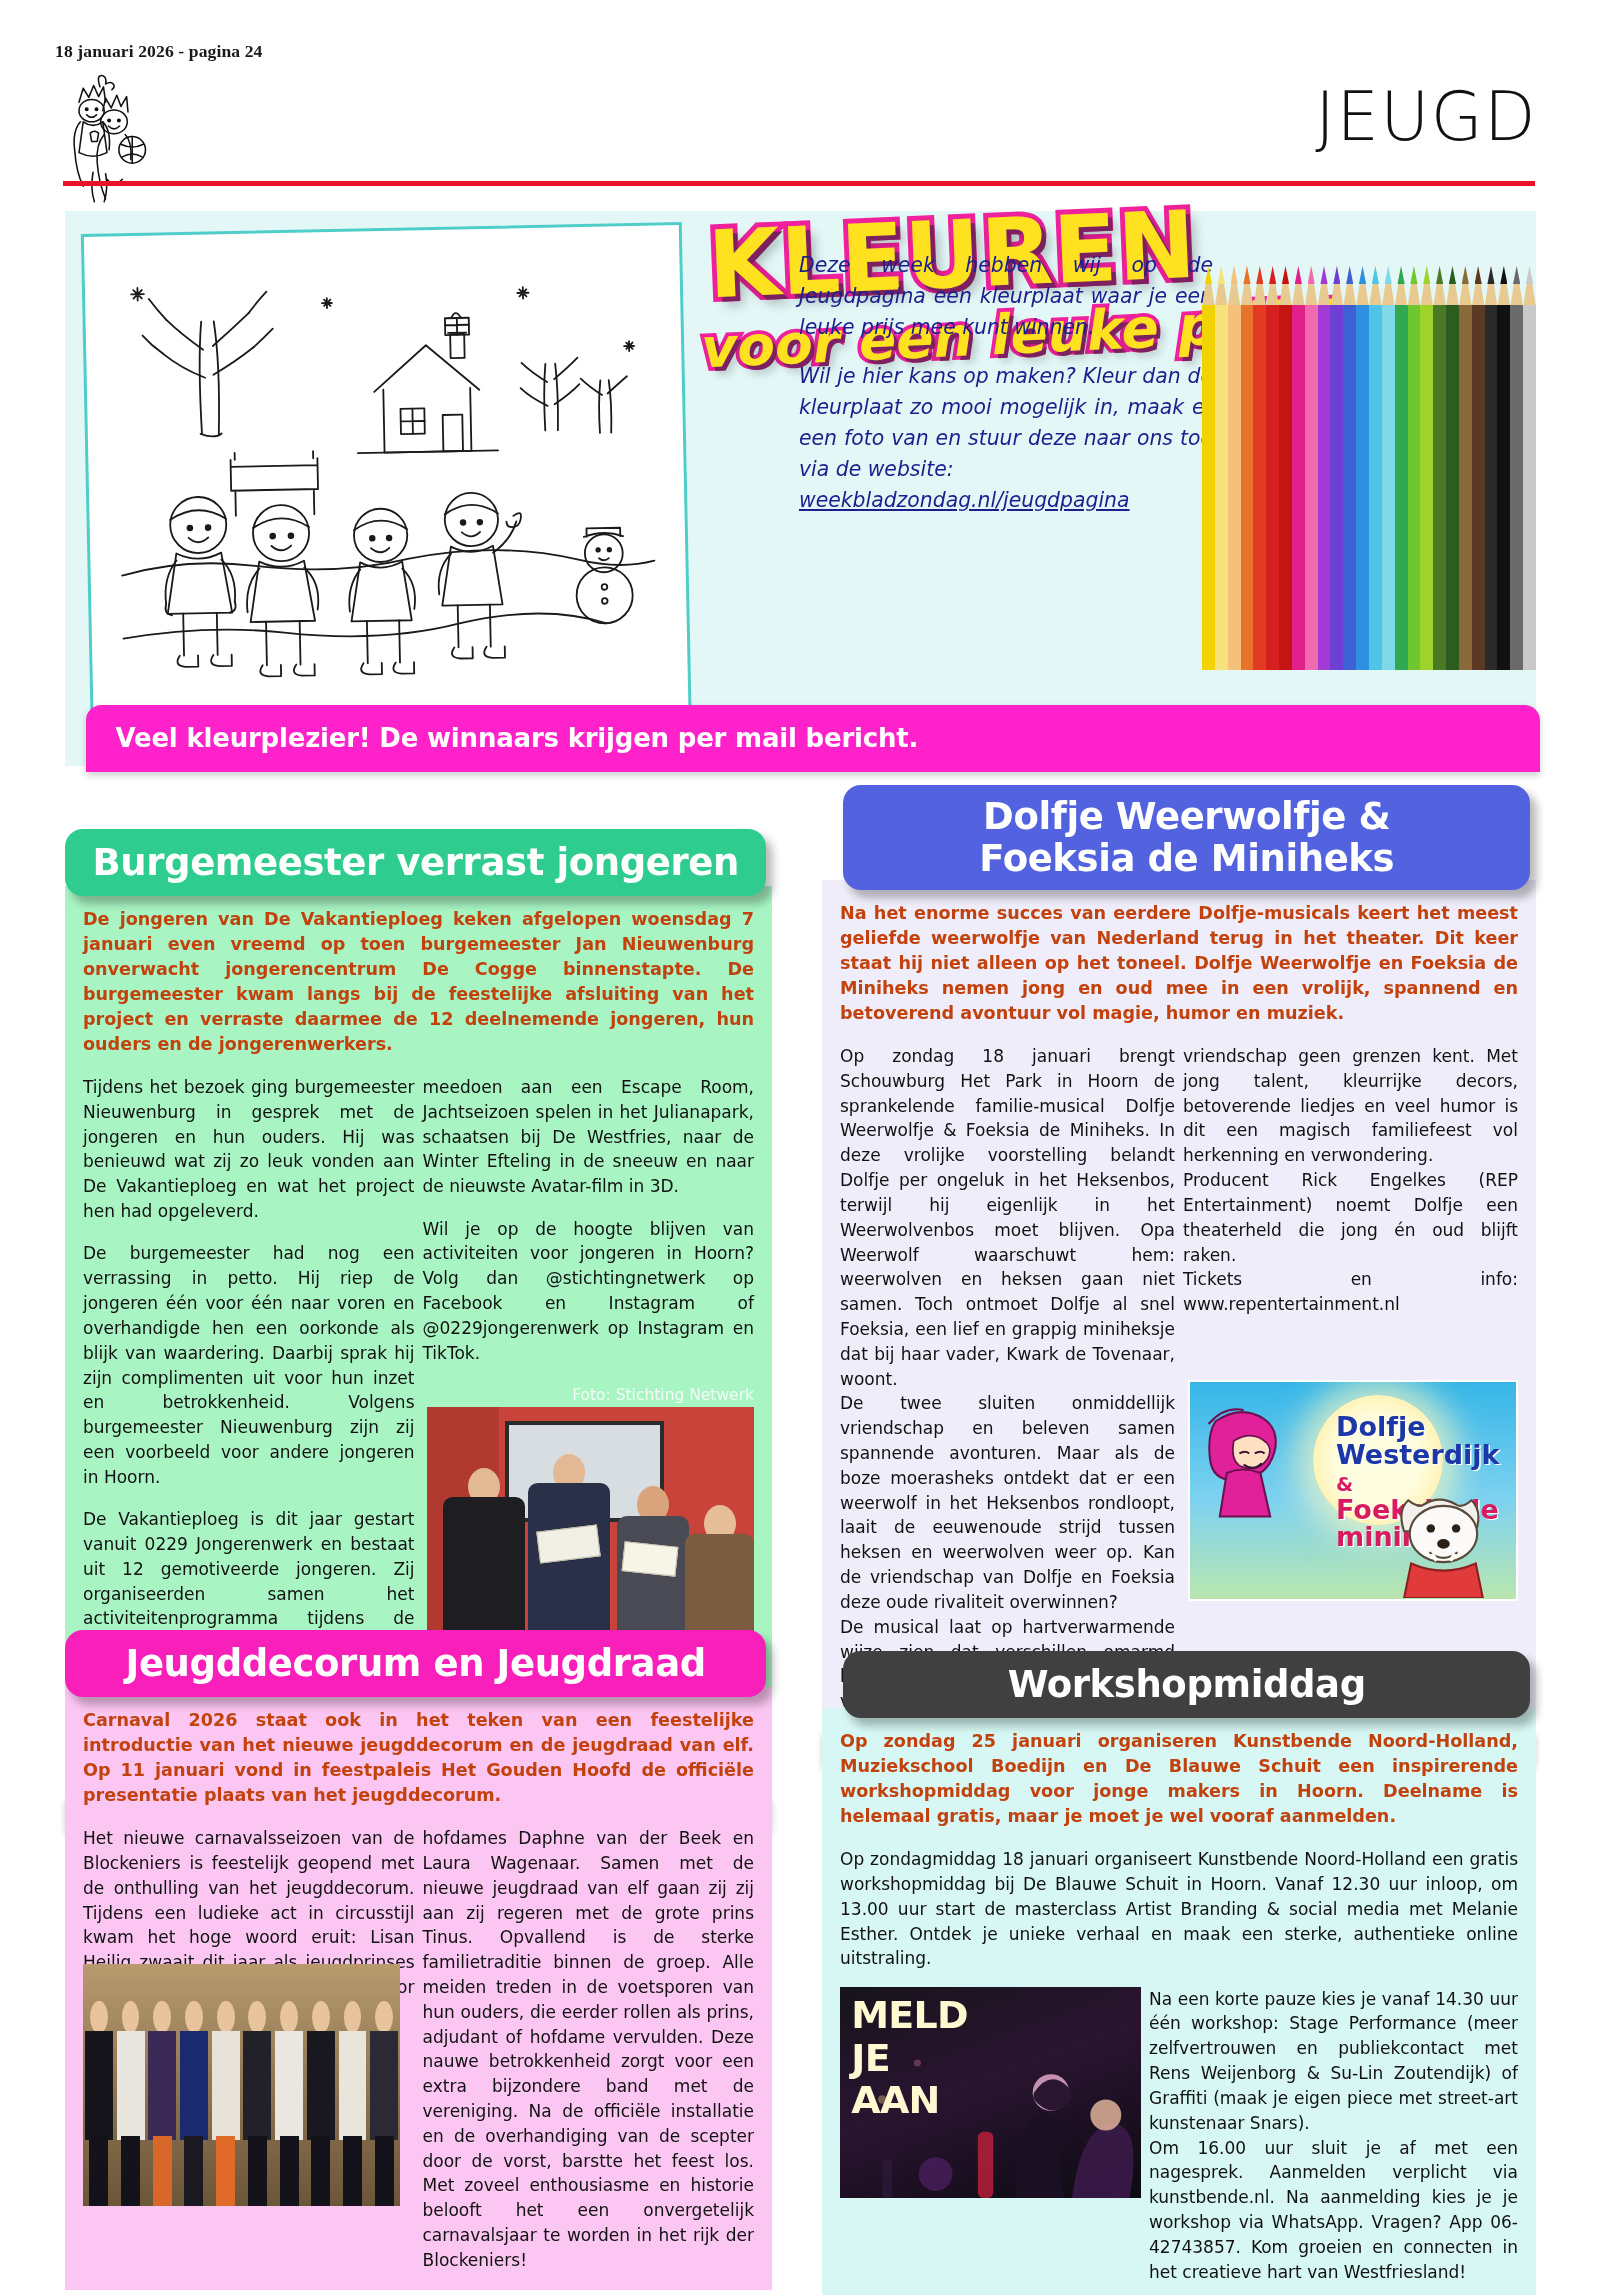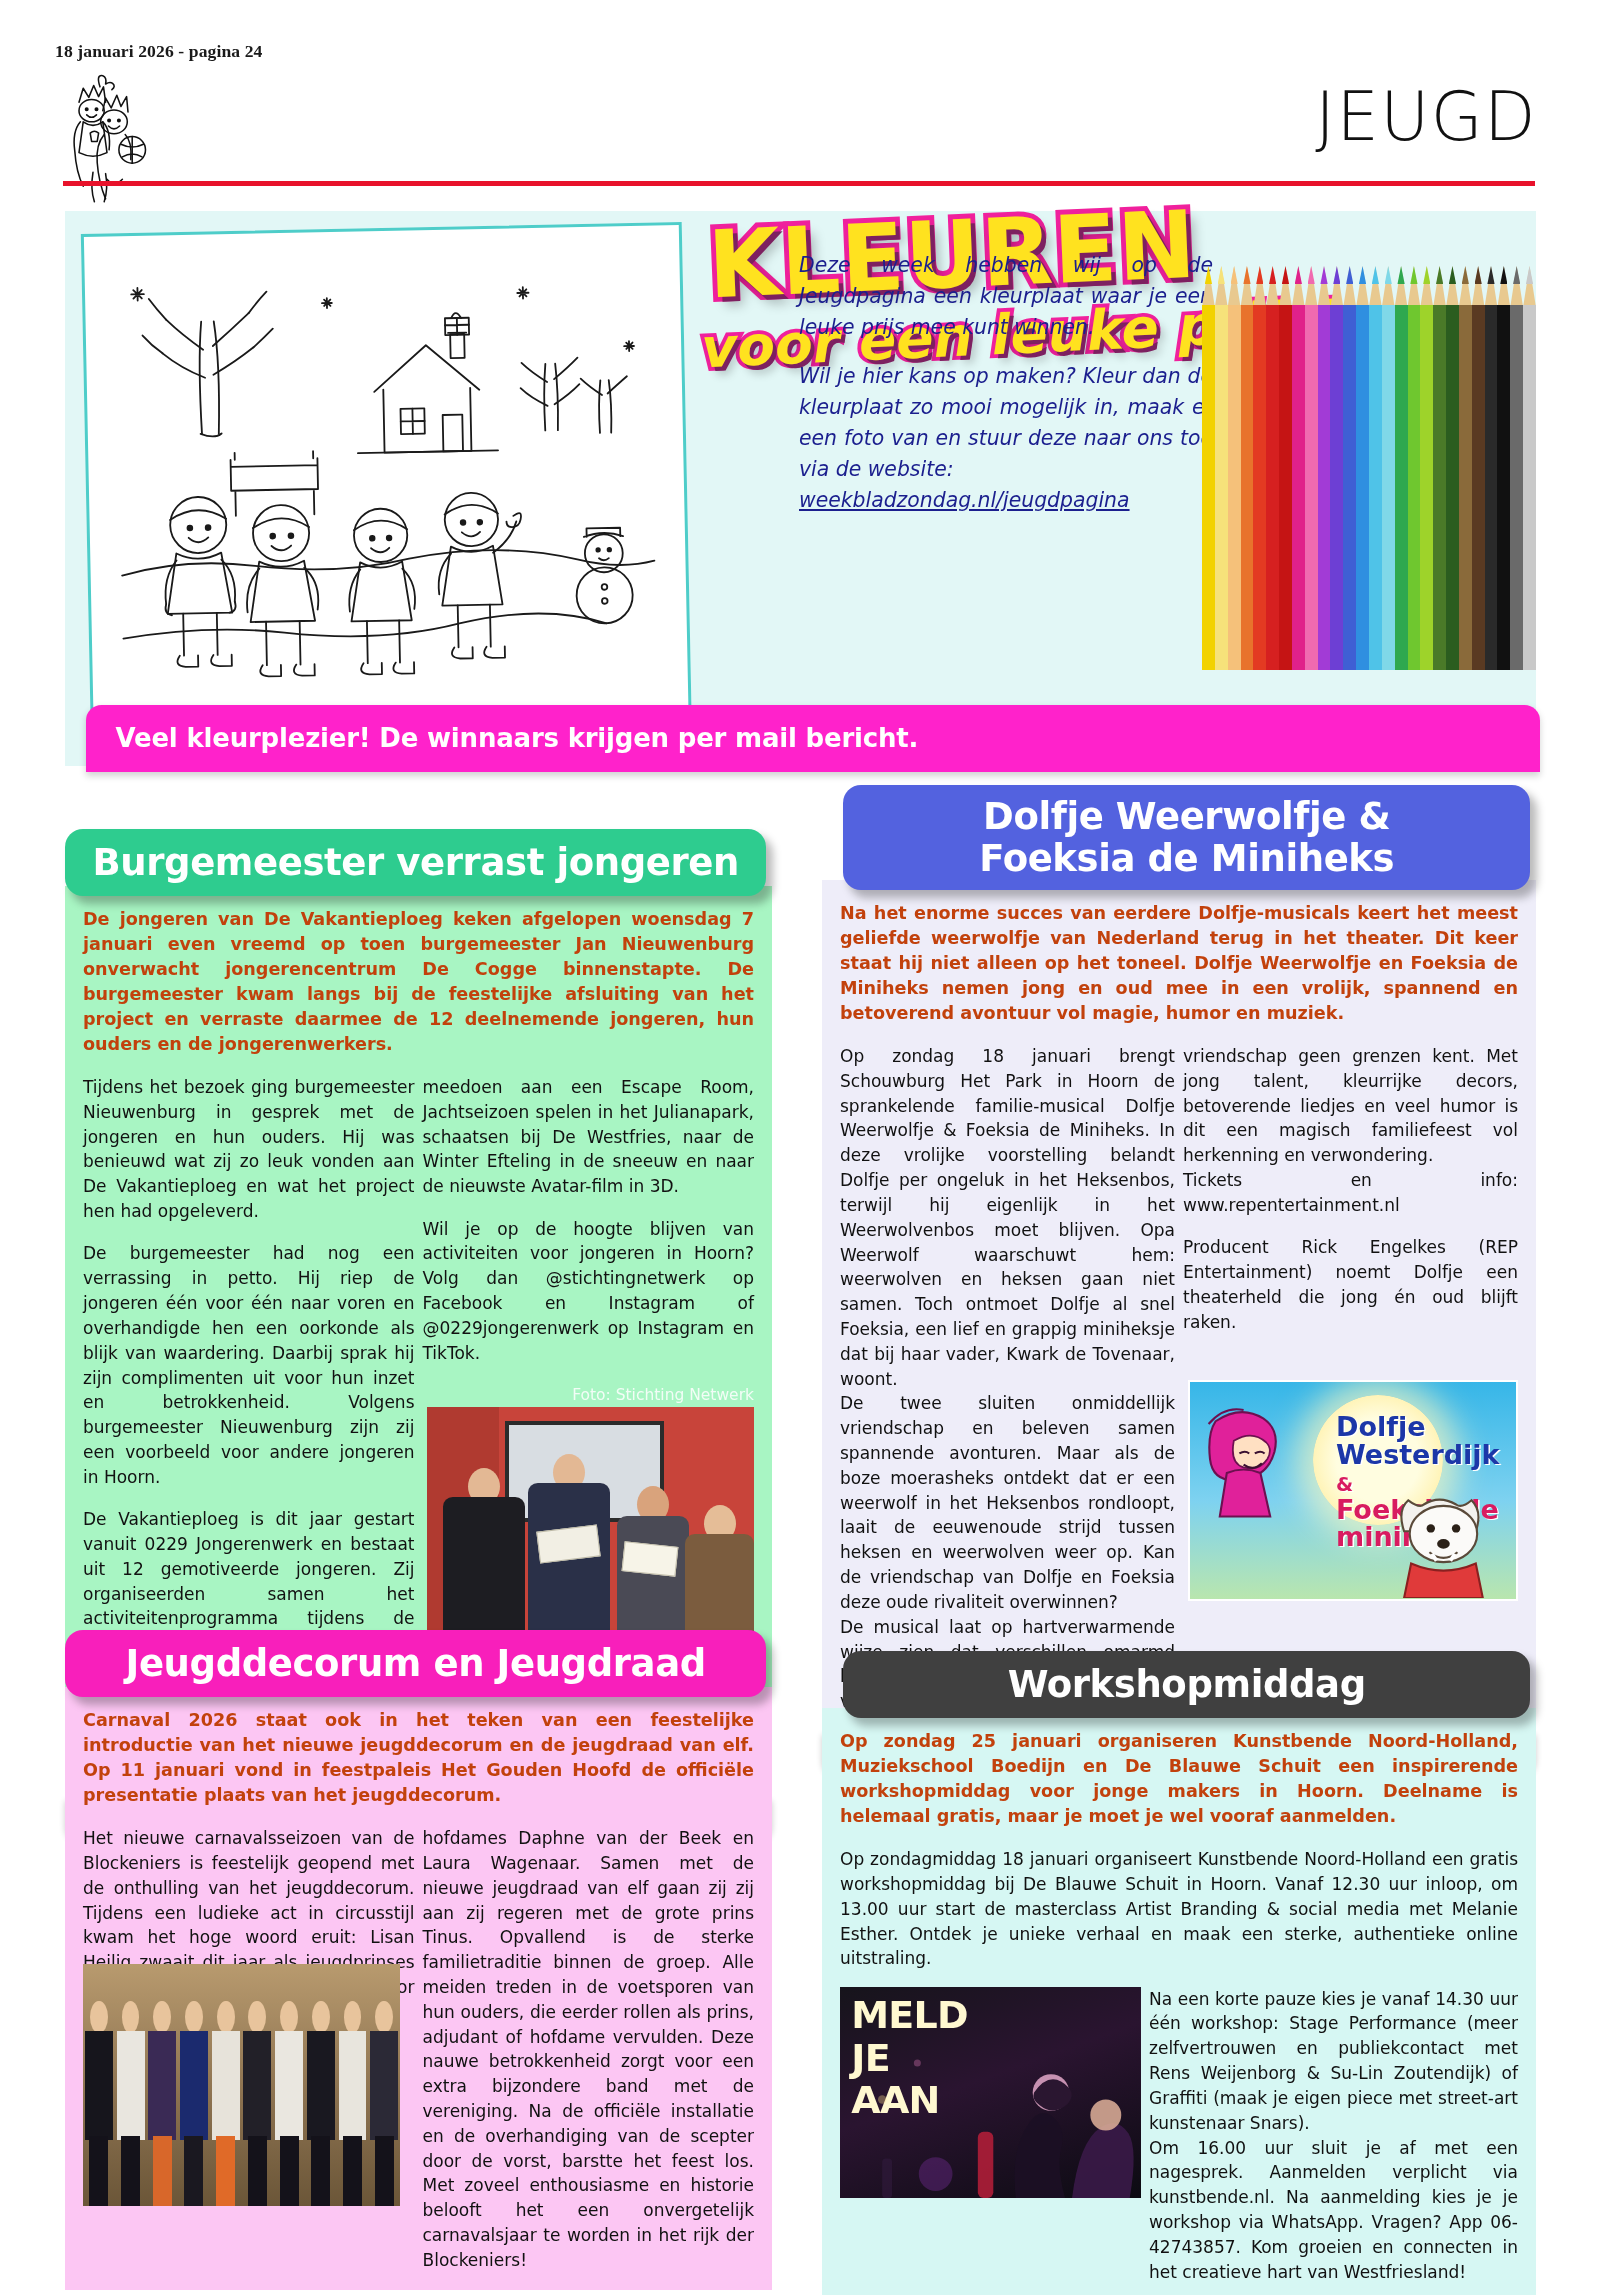--- a/index.html
+++ b/index.html
@@ -559,22 +559,22 @@
     <div class="art-body">
       <p class="lead">Na het enorme succes van eerdere Dolfje-musicals keert het meest geliefde weerwolfje van Nederland terug in het theater. Dit keer staat hij niet alleen op het toneel. Dolfje Weerwolfje en Foeksia de Miniheks nemen jong en oud mee in een vrolijk, spannend en betoverend avontuur vol magie, humor en muziek.</p>
       <div class="cols">
         <div class="col">
           <p style="margin-bottom:0;">Op zondag 18 januari brengt Schouwburg Het Park in Hoorn de sprankelende familie-musical Dolfje Weerwolfje &amp; Foeksia de Miniheks. In deze vrolijke voorstelling belandt Dolfje per ongeluk in het Heksenbos, terwijl hij eigenlijk in het Weerwolvenbos moet blijven. Opa Weerwolf waarschuwt hem: weerwolven en heksen gaan niet samen. Toch ontmoet Dolfje al snel Foeksia, een lief en grappig miniheksje dat bij haar vader, Kwark de Tovenaar, woont.</p>
           <p style="margin-bottom:0;">De twee sluiten onmiddellijk vriendschap en beleven samen spannende avonturen. Maar als de boze moerasheks ontdekt dat er een weerwolf in het Heksenbos rondloopt, laait de eeuwenoude strijd tussen heksen en weerwolven weer op. Kan de vriendschap van Dolfje en Foeksia deze oude rivaliteit overwinnen?</p>
           <p>De musical laat op hartverwarmende wijze zien dat verschillen omarmd kunnen worden, vooroordelen verdwijnen en echte</p>
         </div>
         <div class="col">
           <p style="margin-bottom:0;">vriendschap geen grenzen kent. Met jong talent, kleurrijke decors, betoverende liedjes en veel humor is dit een magisch familiefeest vol herkenning en verwondering.</p>
+          <p style="margin-bottom:0;">Producent Rick Engelkes (REP Entertainment) noemt Dolfje een theaterheld die jong én oud blijft raken.</p>
           <p>Tickets en info: www.repentertainment.nl</p>
-          <p style="margin-bottom:0;">Producent Rick Engelkes (REP Entertainment) noemt Dolfje een theaterheld die jong én oud blijft raken.</p>
         </div>
       </div>
       <div class="photo a2-photo">
         <div class="dolfje-poster">
           <div class="moon"></div>
           <svg class="witch" viewBox="0 0 150 175">
             <path d="M18 30 q36 -24 68 -4 q24 16 16 48 q-10 36 -50 40 q-38 4 -42 -30 q-4 -36 8 -54Z" fill="#e0219a" stroke="#6d1050" stroke-width="3"></path>
             <path d="M44 58 q26 -16 46 2 q10 10 2 24 q-12 18 -34 12 q-20 -6 -14 -38Z" fill="#ffe0c2" stroke="#6d1050" stroke-width="2.5"></path>
             <path d="M52 76 q8 -5 14 0 M74 76 q8 -5 14 0" stroke="#3a1030" stroke-width="3" fill="none"></path>
             <path d="M58 92 q14 10 26 -2" stroke="#3a1030" stroke-width="3" fill="none"></path>

